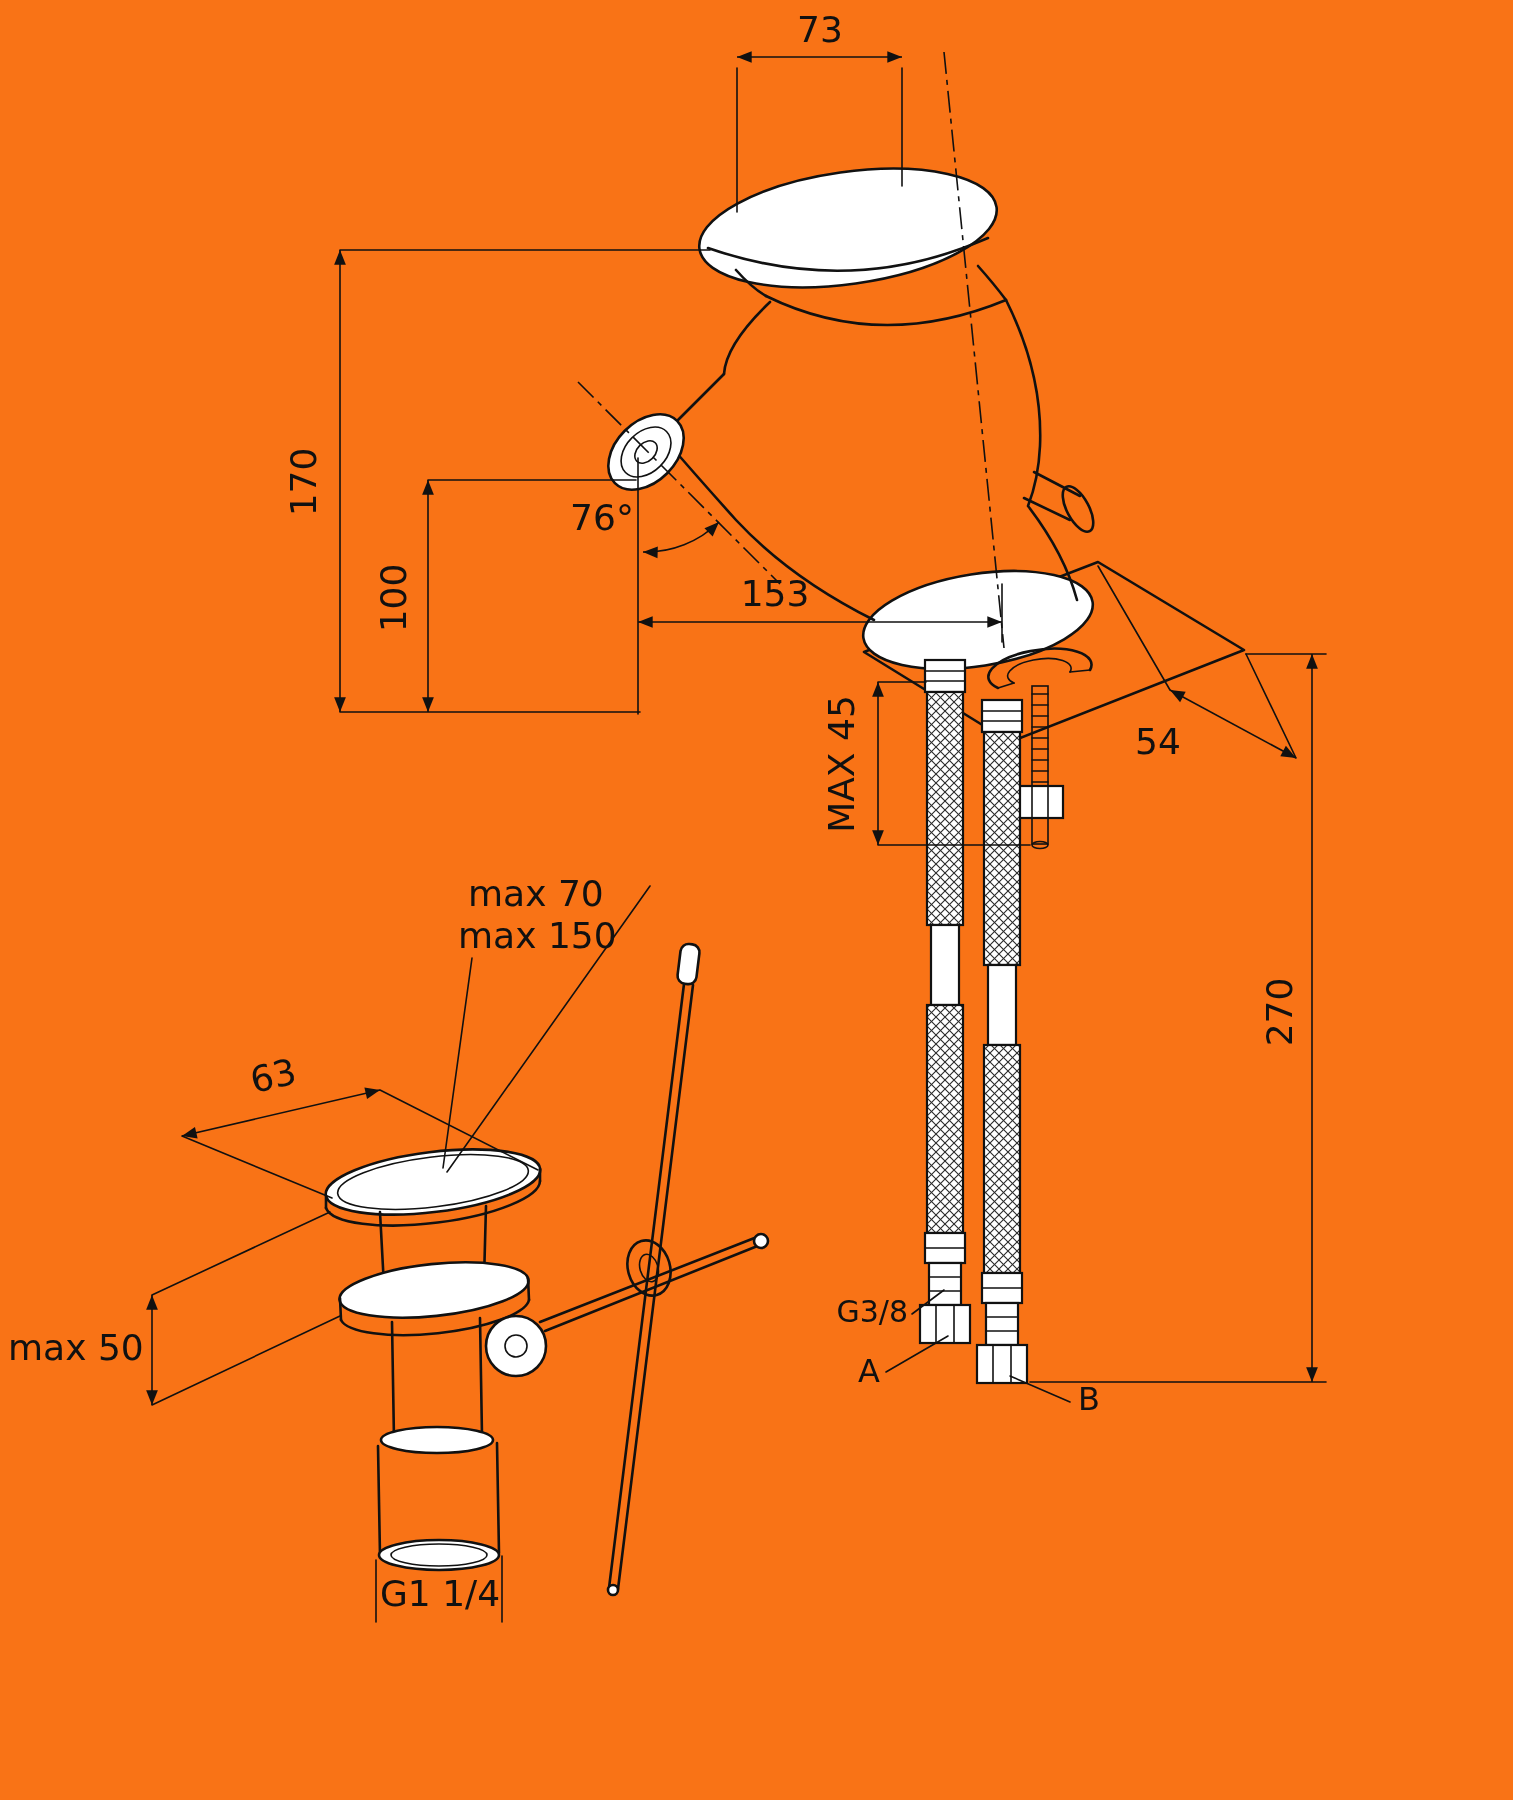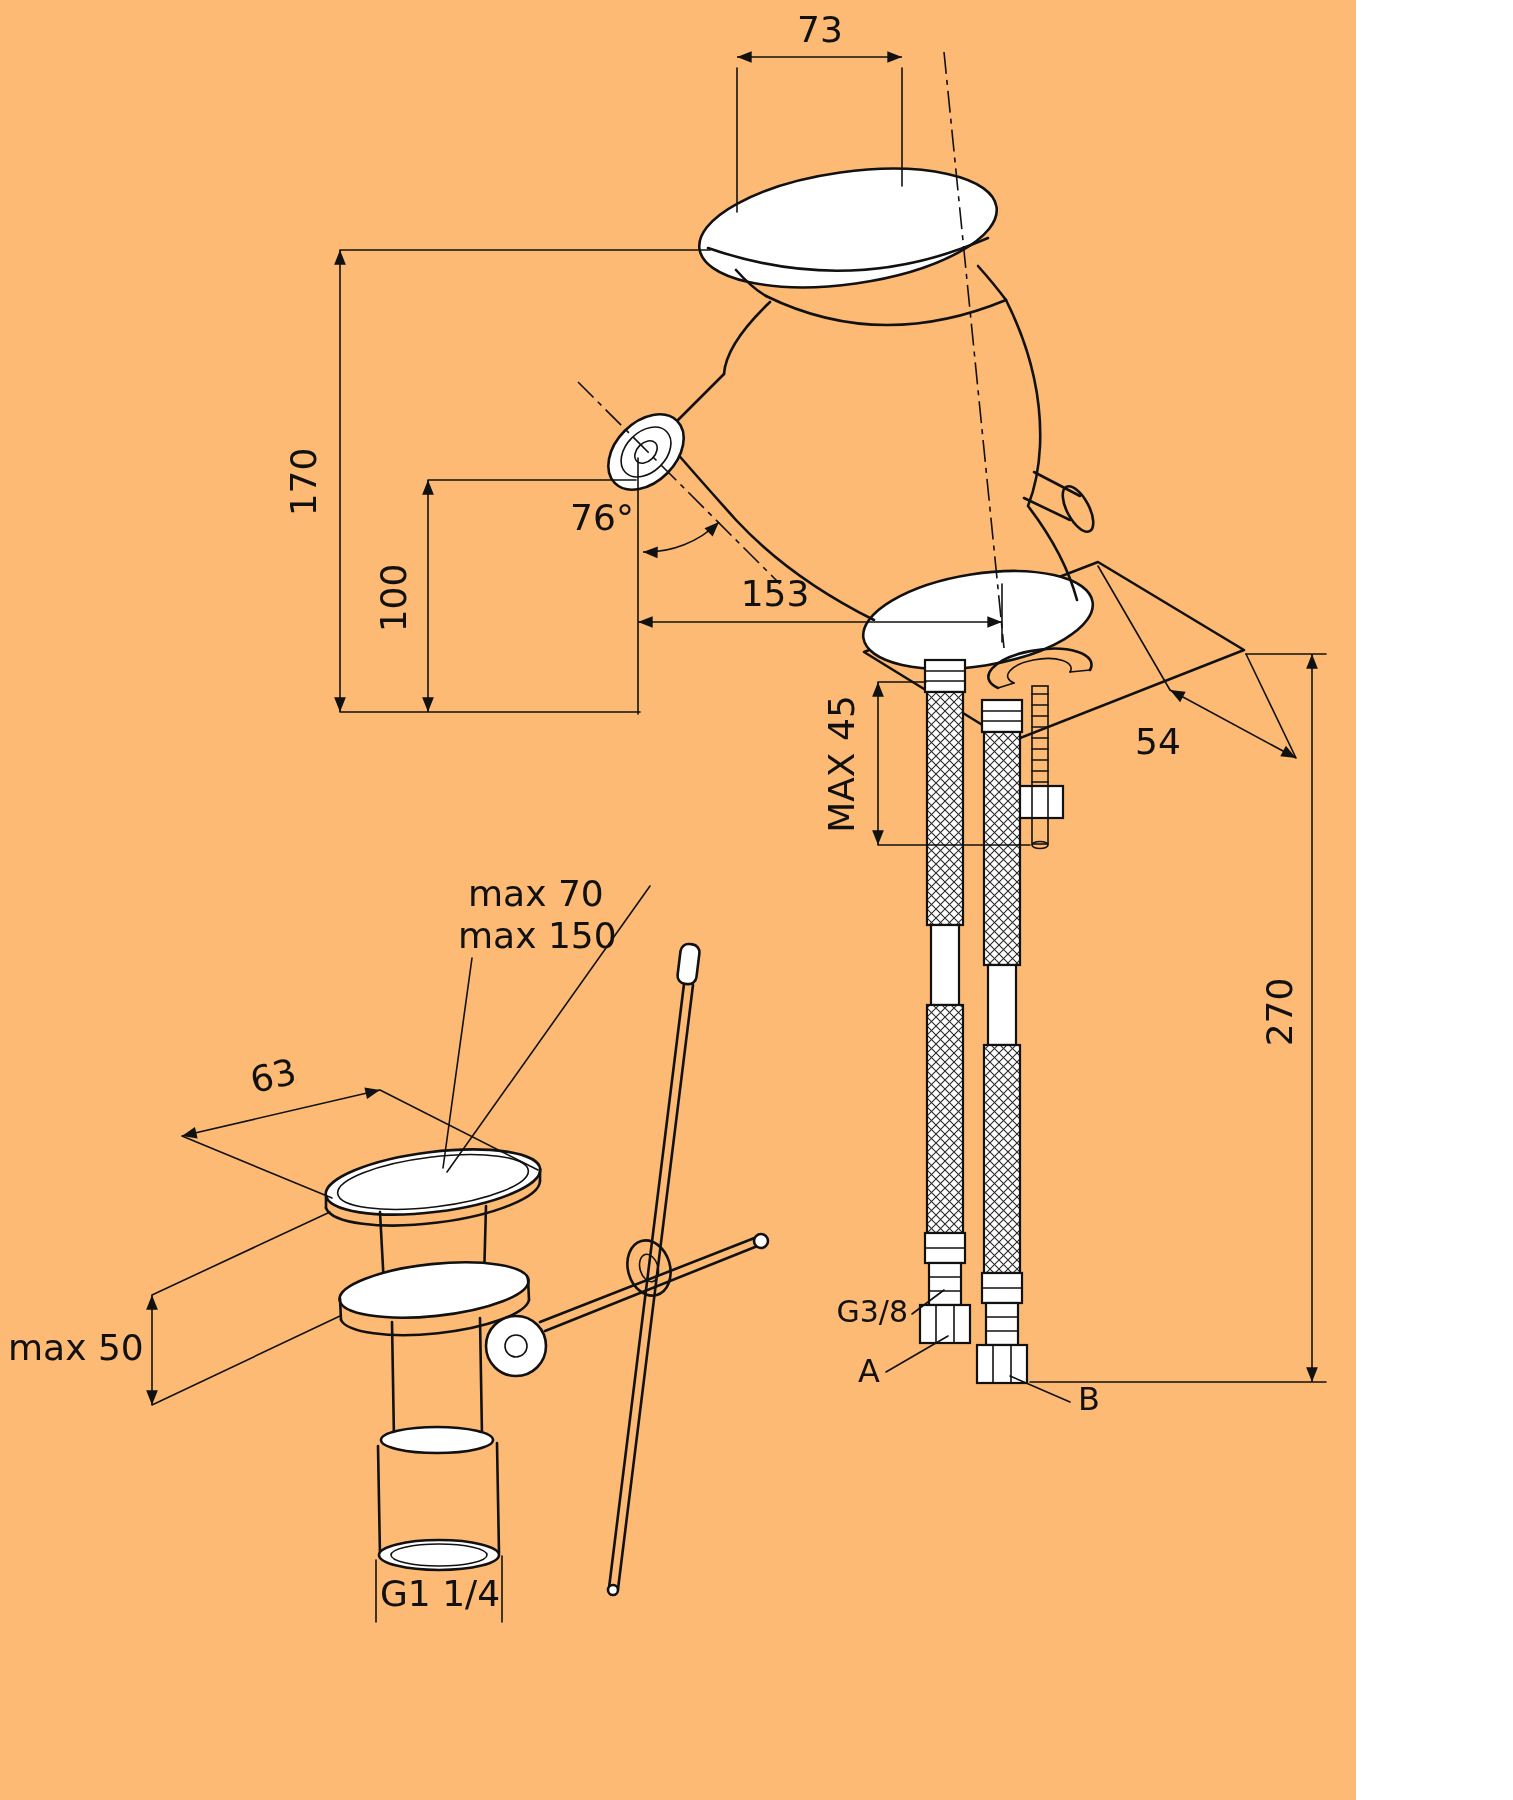--- a/index.html
+++ b/index.html
@@ -1,16 +1,16 @@
 <!DOCTYPE html>
 <html><head>
 <meta charset="utf-8">
 <style>
   html,body{margin:0;padding:0;background:#ffffff;}
-  .canvas{position:relative;width:1356px;height:1800px;background:#fdba74;overflow:hidden;
+  .canvas{position:relative;width:1513px;height:1800px;background:#f97316;overflow:hidden;
           font-family:"DejaVu Sans","Liberation Sans",sans-serif;}
   svg{position:absolute;left:0;top:0;}
   .ol  {fill:none;stroke:#111111;stroke-width:2.6;stroke-linecap:round;stroke-linejoin:round;}
   .olw {fill:#ffffff;stroke:#111111;stroke-width:2.6;stroke-linejoin:round;}
   .thin{fill:none;stroke:#111111;stroke-width:1.6;stroke-linecap:round;}
   .cl  {fill:none;stroke:#111111;stroke-width:1.6;stroke-dasharray:22 6 5 6;}
   .dim {fill:none;stroke:#111111;stroke-width:1.6;}
   .hatchrect{stroke:#111111;stroke-width:2.2;}
   .part{fill:#ffffff;stroke:#111111;stroke-width:2.2;}
   text{fill:#111111;}

